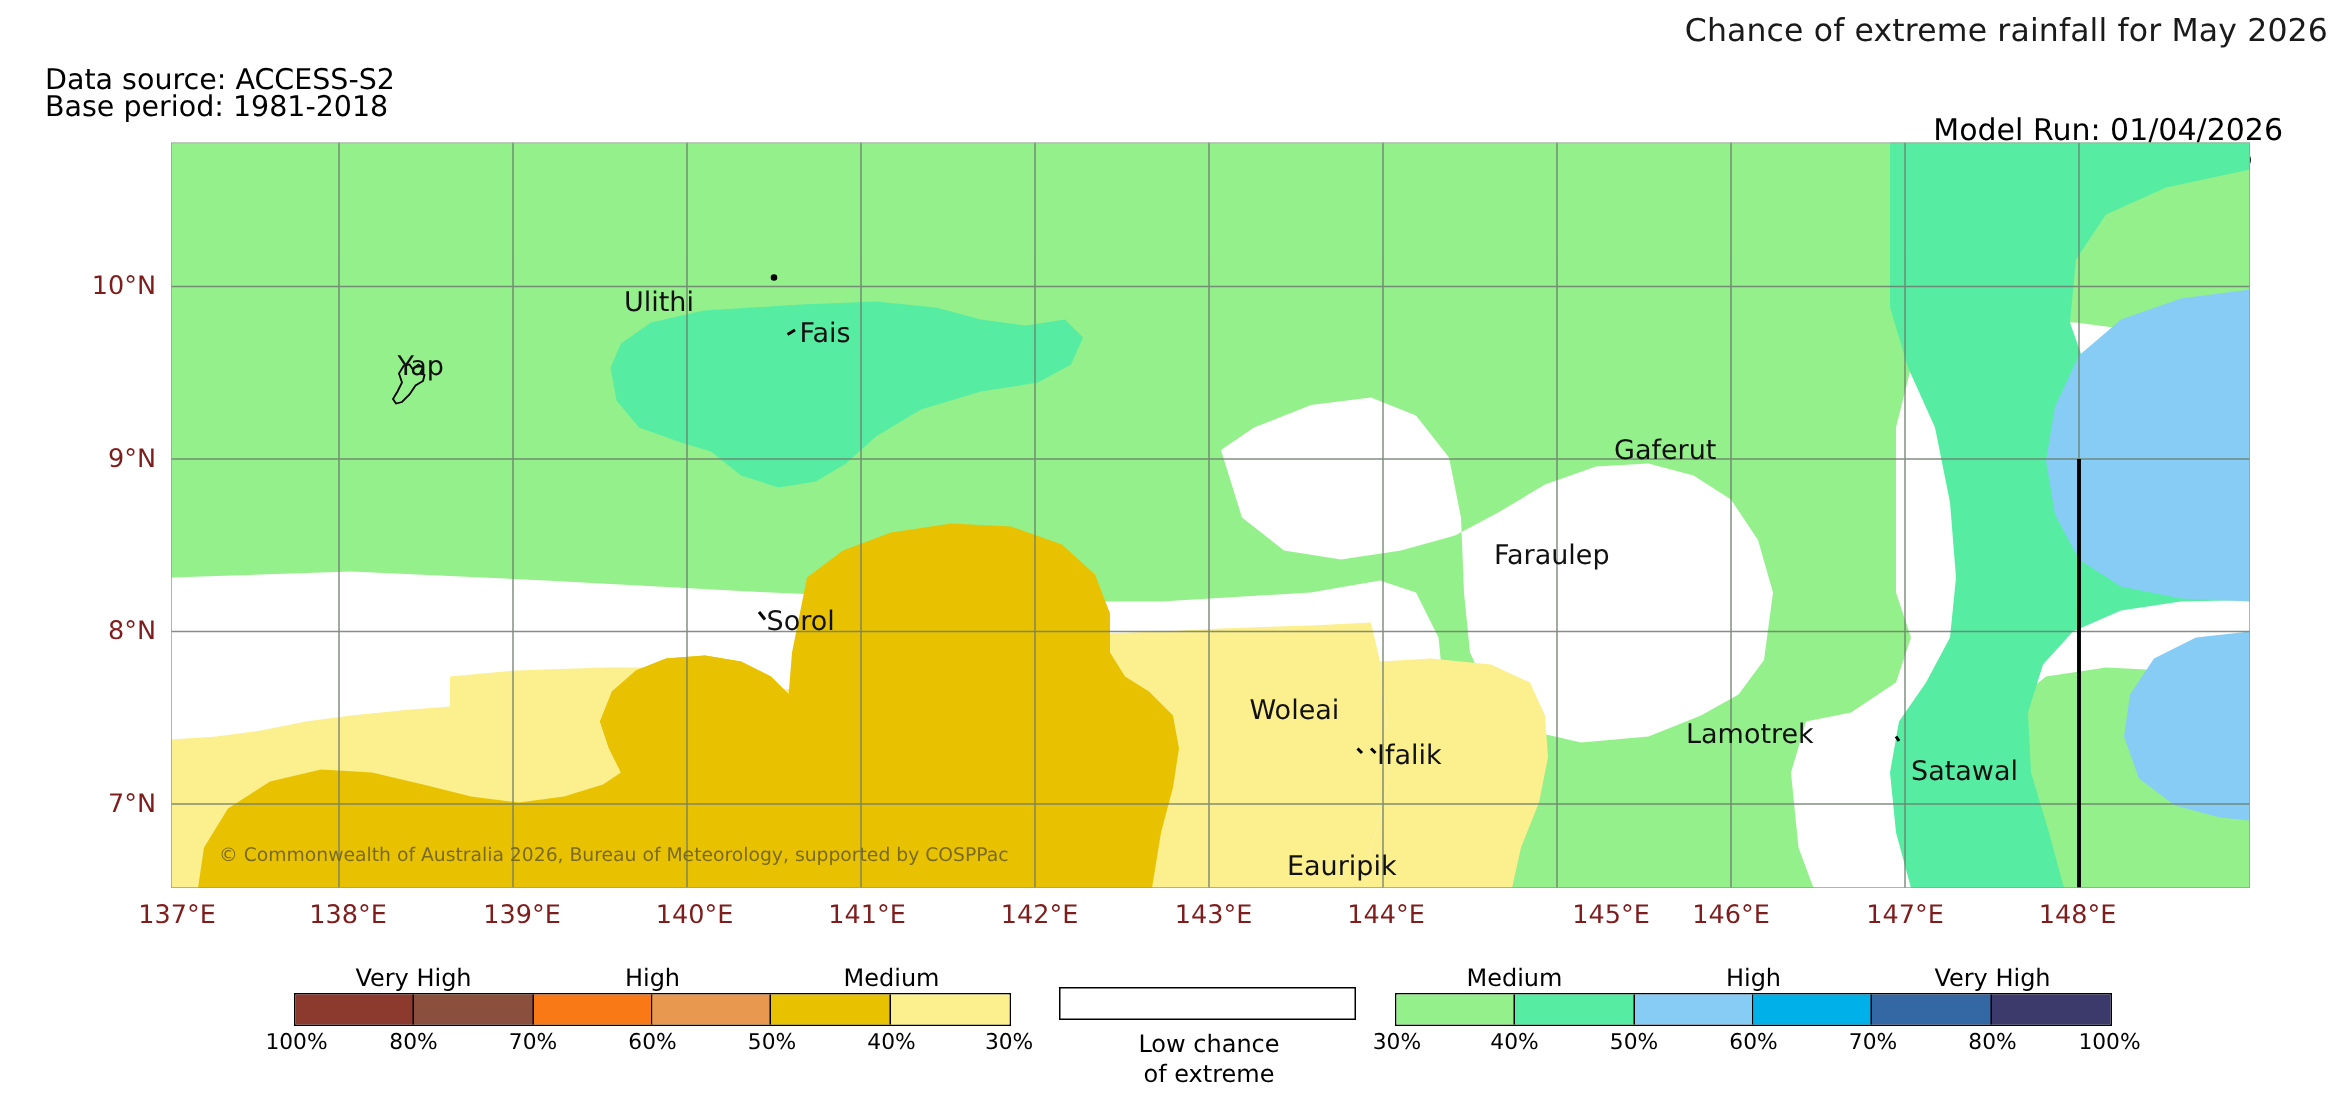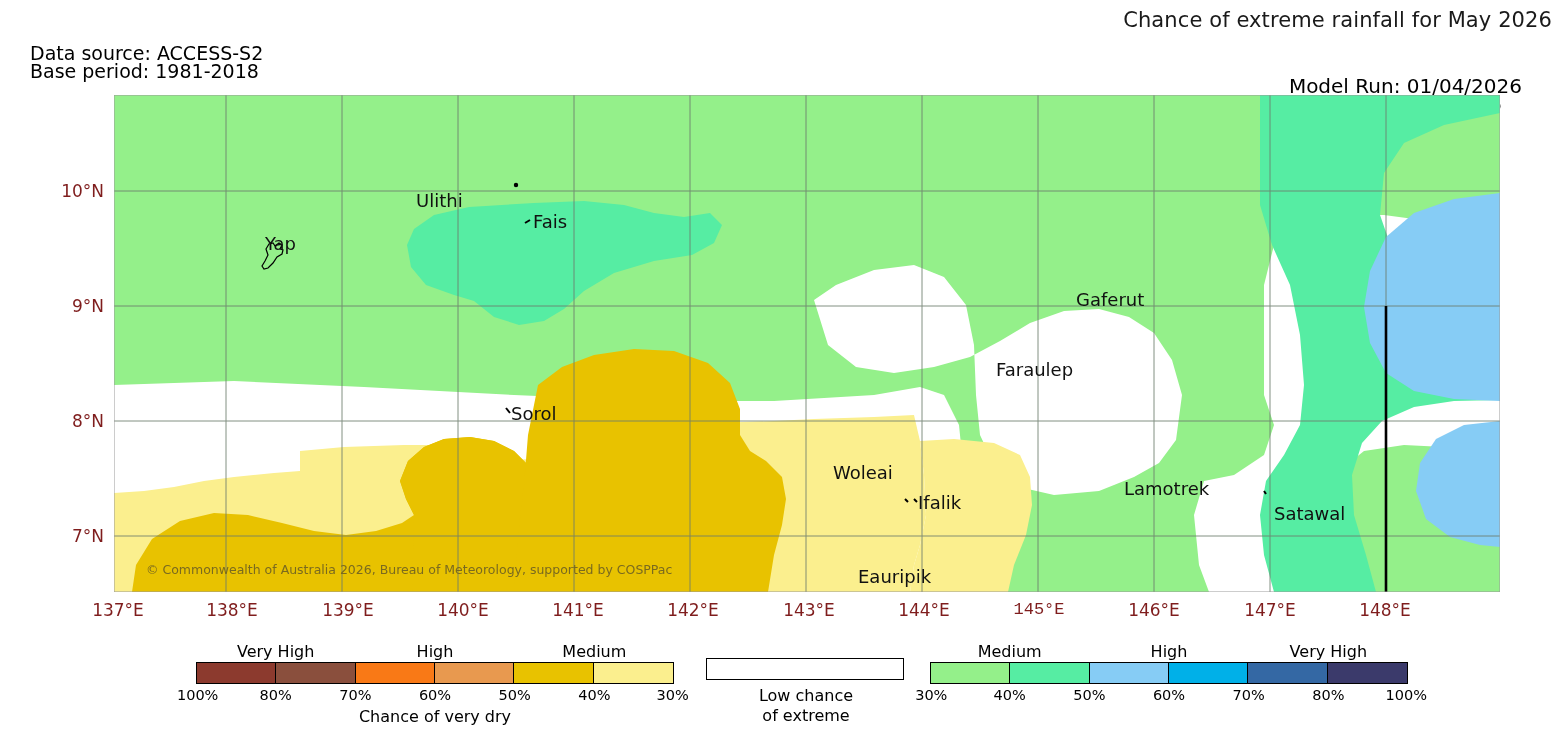--- a/index.html
+++ b/index.html
@@ -185,21 +185,21 @@
 
 <div id="xlabels">
     <div class="abs axis-label" style="left: 118px; top: 600px; transform: translateX(-50%);">137°E</div>
     <div class="abs axis-label" style="left: 232px; top: 600px; transform: translateX(-50%);">138°E</div>
     <div class="abs axis-label" style="left: 348px; top: 600px; transform: translateX(-50%);">139°E</div>
     <div class="abs axis-label" style="left: 463px; top: 600px; transform: translateX(-50%);">140°E</div>
     <div class="abs axis-label" style="left: 578px; top: 600px; transform: translateX(-50%);">141°E</div>
     <div class="abs axis-label" style="left: 693px; top: 600px; transform: translateX(-50%);">142°E</div>
     <div class="abs axis-label" style="left: 809px; top: 600px; transform: translateX(-50%);">143°E</div>
     <div class="abs axis-label" style="left: 924px; top: 600px; transform: translateX(-50%);">144°E</div>
-    <div class="abs axis-label" style="left: 1039px; top: 600px; transform: translateX(-50%); font-family: Liberation Mono, monospace;">145°E</div>
+    <div class="abs axis-label" style="left: 1074px; top: 600px; transform: translateX(-50%);">145°E</div>
     <div class="abs axis-label" style="left: 1154px; top: 600px; transform: translateX(-50%);">146°E</div>
     <div class="abs axis-label" style="left: 1270px; top: 600px; transform: translateX(-50%);">147°E</div>
     <div class="abs axis-label" style="left: 1385px; top: 600px; transform: translateX(-50%);">148°E</div>
   </div>
 
 <div class="abs" id="legend-dry" style="left:196px;top:642px;width:478px;">
   <div class="legend-cats" id="dry-cats">
       <div class="cat" style="left: 79.6667px;">Very High</div>
       <div class="cat" style="left: 239px;">High</div>
       <div class="cat" style="left: 398.333px;">Medium</div>
@@ -214,21 +214,20 @@
     </div>
   <div class="legend-ticks" id="dry-ticks" style="margin-top:3px;">
       <div class="tick" style="left: 0px; transform: translateX(-46%);">100%</div>
       <div class="tick" style="left: 79.6667px;">80%</div>
       <div class="tick" style="left: 159.333px;">70%</div>
       <div class="tick" style="left: 239px;">60%</div>
       <div class="tick" style="left: 318.667px;">50%</div>
       <div class="tick" style="left: 398.333px;">40%</div>
       <div class="tick" style="left: 478px; transform: translateX(-54%);">30%</div>
     </div>
-  <div class="legend-caption">Chance of very dry</div>
 </div>
 
 <div class="abs" id="legend-mid">
   <div class="box" style="background: rgb(255, 255, 255);"></div>
   <div class="cap">Low chance</div>
   <div class="cap" style="margin-top:0">of extreme</div>
 </div>
 
 <div class="abs" id="legend-wet" style="left:930px;top:642px;width:478px;">
   <div class="legend-cats" id="wet-cats">

